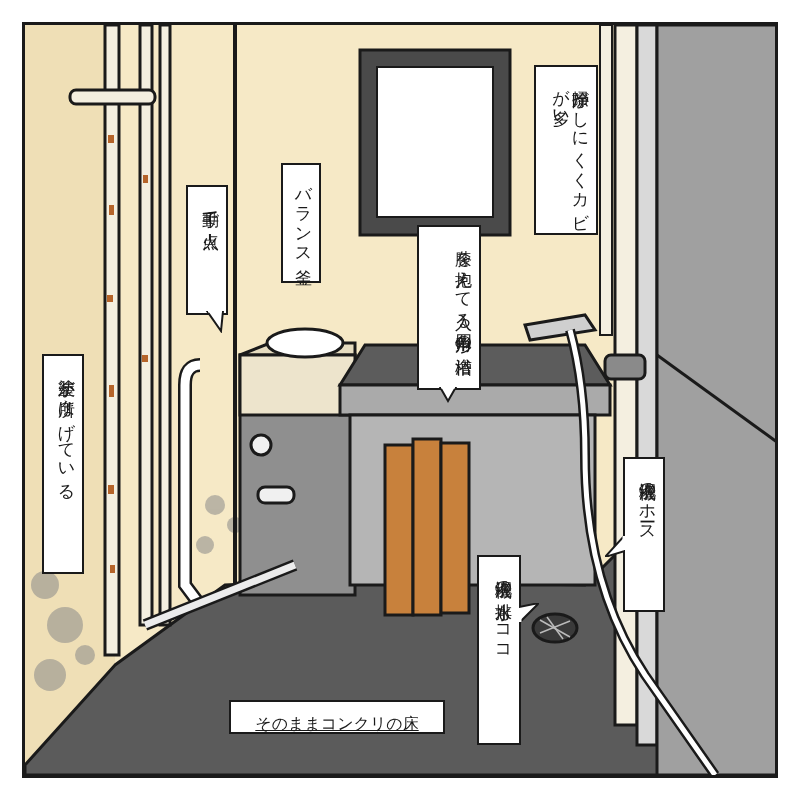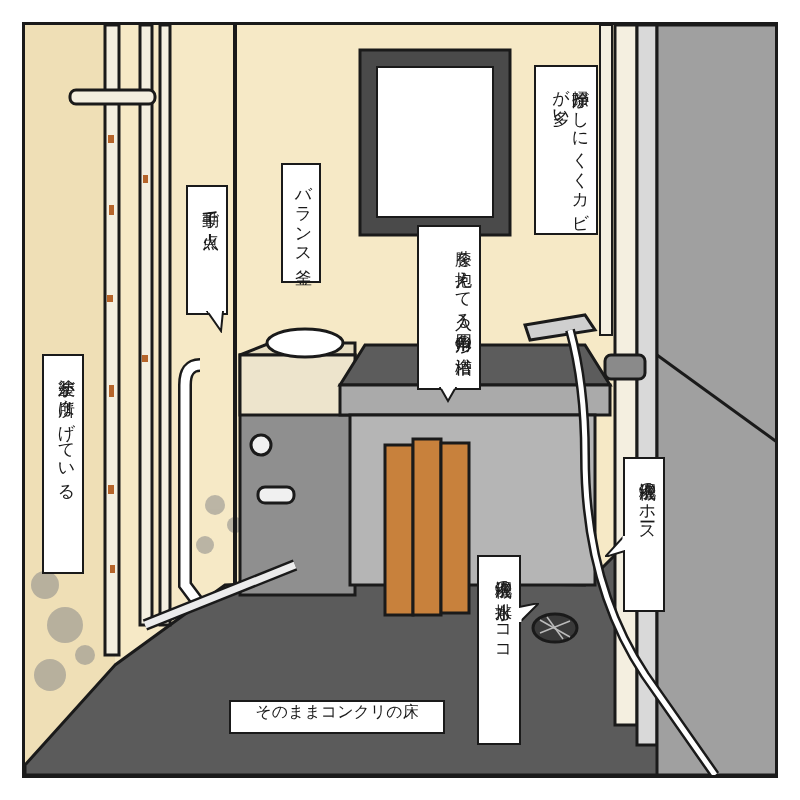--- a/index.html
+++ b/index.html
@@ -1,21 +1,21 @@
 <!DOCTYPE html>
 <html><head>
 <meta charset="utf-8">
 <style>
   html, body { margin:0; padding:0; background:#ffffff; }
   body { width:800px; height:800px; position:relative; overflow:hidden; font-family:"DejaVu Sans", sans-serif; }
   .panel { position:absolute; left:22px; top:22px; width:756px; height:756px; border:3px solid #1a1a1a; box-sizing:border-box; overflow:hidden; background:#f6e9c6; }
   .scene { position:absolute; left:0; top:0; width:750px; height:750px; }
   .caption { position:absolute; background:#ffffff; border:2px solid #1a1a1a; box-sizing:border-box; color:#1a1a1a; font-size:17px; line-height:1.15; }
   .vert { writing-mode:vertical-rl; text-orientation:upright; padding:10px 6px; letter-spacing:1px; }
-  .horiz { padding:0 12px; white-space:nowrap; }
+  .horiz { padding:12px 12px; white-space:nowrap;text-decoration:underline; }
   .tail { position:absolute; width:0; height:0; }
 </style>
 </head>
 <body>
 
 <div class="panel">
   <svg class="scene" viewBox="0 0 750 750" width="750" height="750">
 
     <rect x="0" y="0" width="750" height="750" fill="#f6e9c6"></rect>
 

